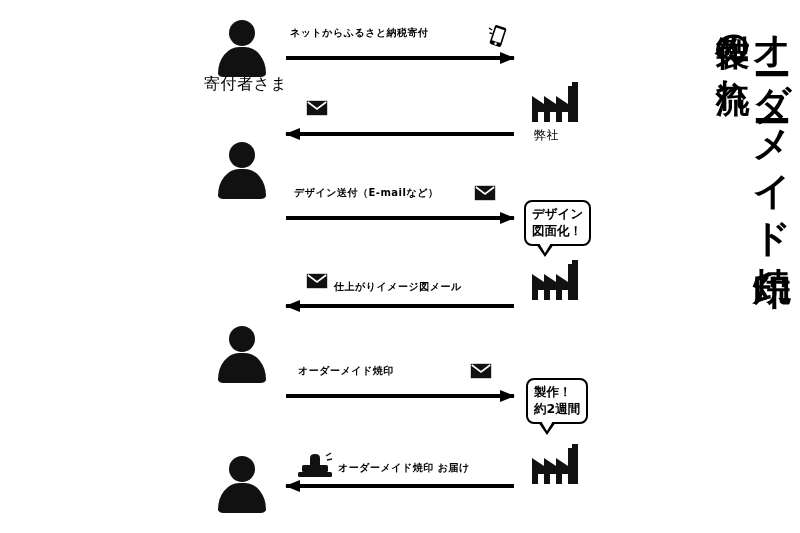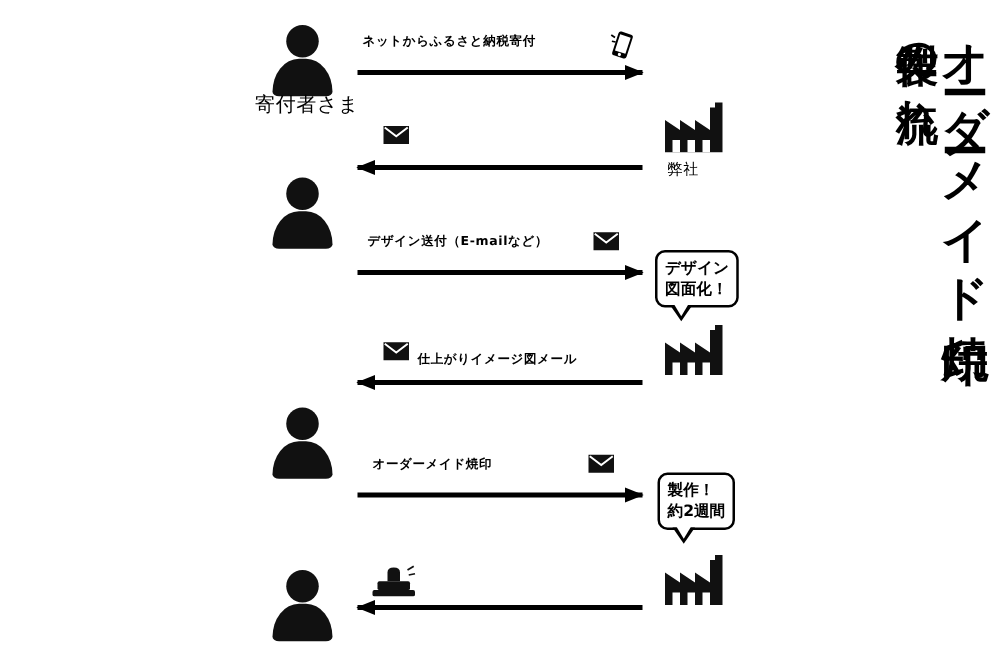--- a/index.html
+++ b/index.html
@@ -328,20 +328,21 @@
 
   <div class="icon-stamp" style="left:296px; top:452px;">
     <svg viewBox="0 0 38 26" width="38" height="26" aria-hidden="true">
       <rect x="2" y="20" width="34" height="5" rx="1.5" fill="#111"></rect>
       <rect x="6" y="13" width="26" height="7" rx="1.5" fill="#111"></rect>
       <path d="M14 13 L14 6 Q14 2 19 2 Q24 2 24 6 L24 13 Z" fill="#111"></path>
       <path d="M30 4 L35 1" stroke="#111" stroke-width="1.4" fill="none"></path>
       <path d="M31 8 L36 7" stroke="#111" stroke-width="1.4" fill="none"></path>
     </svg>
   </div>
+  <div class="step-text" style="left:338px; top:461px;">オーダーメイド焼印 お届け</div>
   <div class="arrow" style="left:286px; top:480px; width:228px;">
     <div class="shaft"></div>
     <div class="headL"></div>
   </div>
 
   <div class="person" style="left:216px; top:456px;">
     <div class="head"></div>
     <div class="body"></div>
   </div>
 

